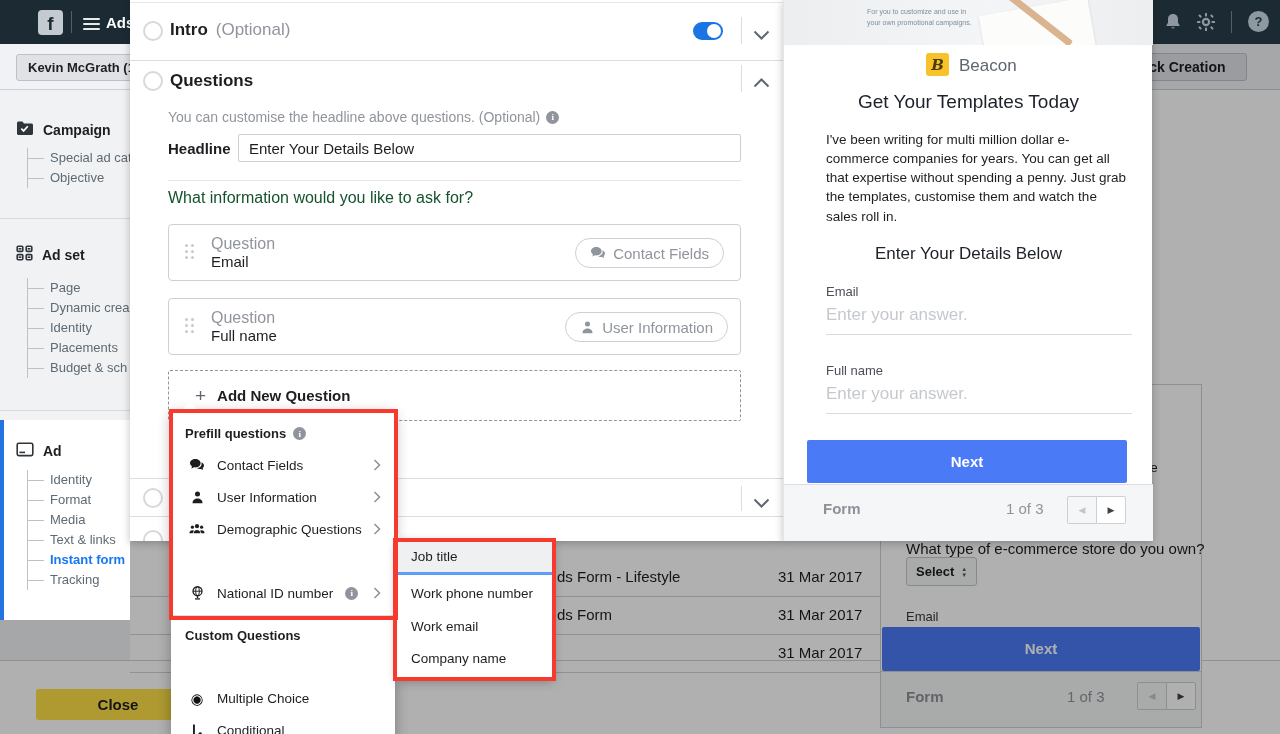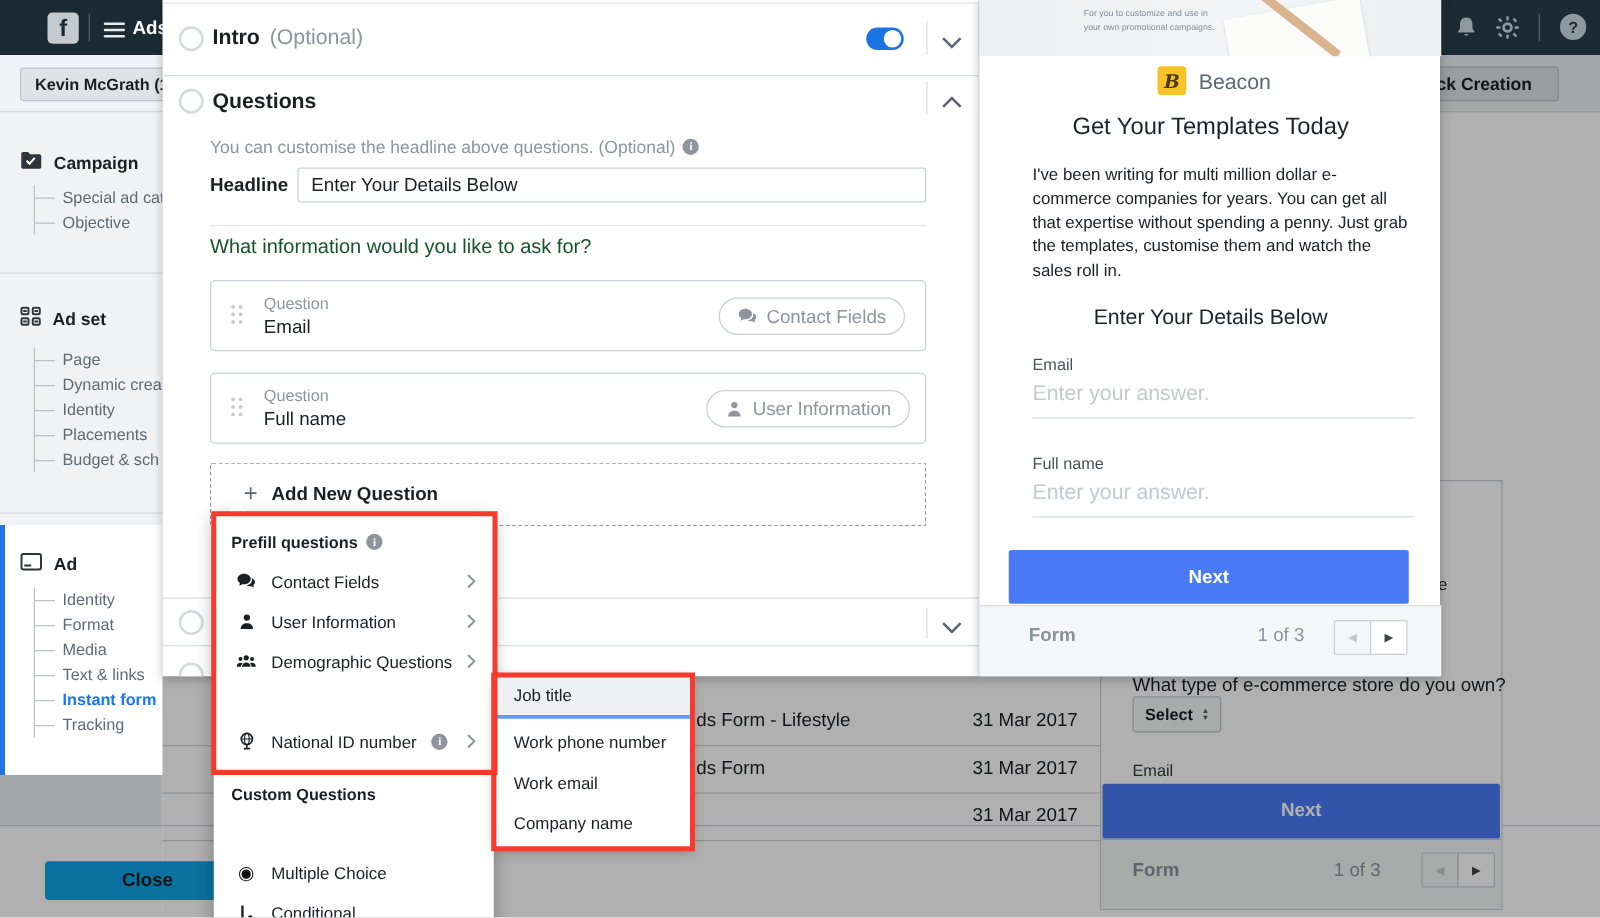--- a/index.html
+++ b/index.html
@@ -28,21 +28,21 @@
   .sec-head { display:flex; align-items:center; gap:9px; font-weight:bold; font-size:14px; color:#1c1e21; }
   .tree { border-left:1px solid #bcc1c7; }
   .tree .titem { position:relative; padding-left:22px; height:20px; line-height:20px; font-size:13px; color:#5f6a73; white-space:nowrap; }
   .tree .titem::before { content:""; position:absolute; left:0; top:10px; width:16px; height:1px; background:#bcc1c7; }
   .tree .titem.active { color:#1877f2; font-weight:bold; }
   .side-div { left:0; width:130px; height:1px; background:#d6d9dc; }
   #ad-active { left:0; top:330px; width:130px; height:200px; background:#fff; border-left:4px solid #2374e1; }
 
   
   #botbar { left:0; top:660px; width:1280px; height:74px; background:#fff; border-top:1px solid #ccd0d5; z-index:1; }
-  .close-btn { left:36px; top:28px; width:164px; height:31px; background:#0ea5e9; border-radius:3px;
+  .close-btn { left:36px; top:28px; width:164px; height:31px; background:#fde047; border-radius:3px;
                font-weight:bold; font-size:15px; color:#1c1e21; display:flex; align-items:center; justify-content:center; }
 
   
   #bgmain { left:130px; top:90px; width:1150px; height:570px; background:#fff; z-index:1; }
   .hline { height:1px; background:#cfd2d5; }
   .bg-rowtext { font-size:15px; color:#1c1e21; white-space:nowrap; }
   #bgpanel { left:750px; top:294px; width:322px; height:344px; background:#fff; border:1px solid #ccd0d5; }
   .sel-btn { display:flex; align-items:center; gap:7px; background:#f5f6f7; border:1px solid #c3c7cd; border-radius:3px;
              font-weight:bold; font-size:13px; color:#1c1e21; padding:0 9px; height:29px; }
   .updown { display:flex; flex-direction:column; font-size:6px; line-height:6px; color:#55585c; }
@@ -66,21 +66,21 @@
   .vdiv { width:1px; background:#dadde1; }
   .chev { color:#606770; }
   .helper { font-size:14px; color:#90949c; display:flex; align-items:center; gap:6px; }
   .info-i { display:inline-flex; width:13px; height:13px; border-radius:50%; background:#90949c; color:#fff;
             font-size:9px; font-weight:bold; align-items:center; justify-content:center; font-family:"Liberation Serif",serif; }
   .hl-input { border:1px solid #ccd0d5; border-radius:2px; font-size:15px; color:#1c1e21; padding:0 10px;
               font-family:"Liberation Sans",sans-serif; }
   .qcard { border:1px solid #ccd0d5; border-radius:4px; background:#fff; }
   .dots { display:grid; grid-template-columns:3px 3px; grid-gap:3px; }
   .dots i { width:3px; height:3px; background:#c6cace; border-radius:50%; }
-  .q-small { font-size:13px; color:#90949c; }
+  .q-small { font-size:16px; color:#90949c; }
   .q-val { font-size:15px; color:#1c1e21; }
   .pill { height:30px; border:1px solid #ccd0d5; border-radius:16px; display:flex; align-items:center; gap:7px;
           padding:0 14px; color:#90949c; font-size:15px; white-space:nowrap; }
   .addq { border:1px dashed #90949c; border-radius:2px; display:flex; align-items:center; gap:11px; padding-left:26px; }
   .addq .plus { font-size:19px; color:#606770; }
   .addq .lbl { font-weight:bold; font-size:15px; color:#1c1e21; }
 
   
   #preview { left:783px; top:0; width:369px; height:541px; background:#fff; z-index:10;
              border-left:1px solid #e4e6ea; box-shadow:0 2px 8px rgba(0,0,0,.25); }

